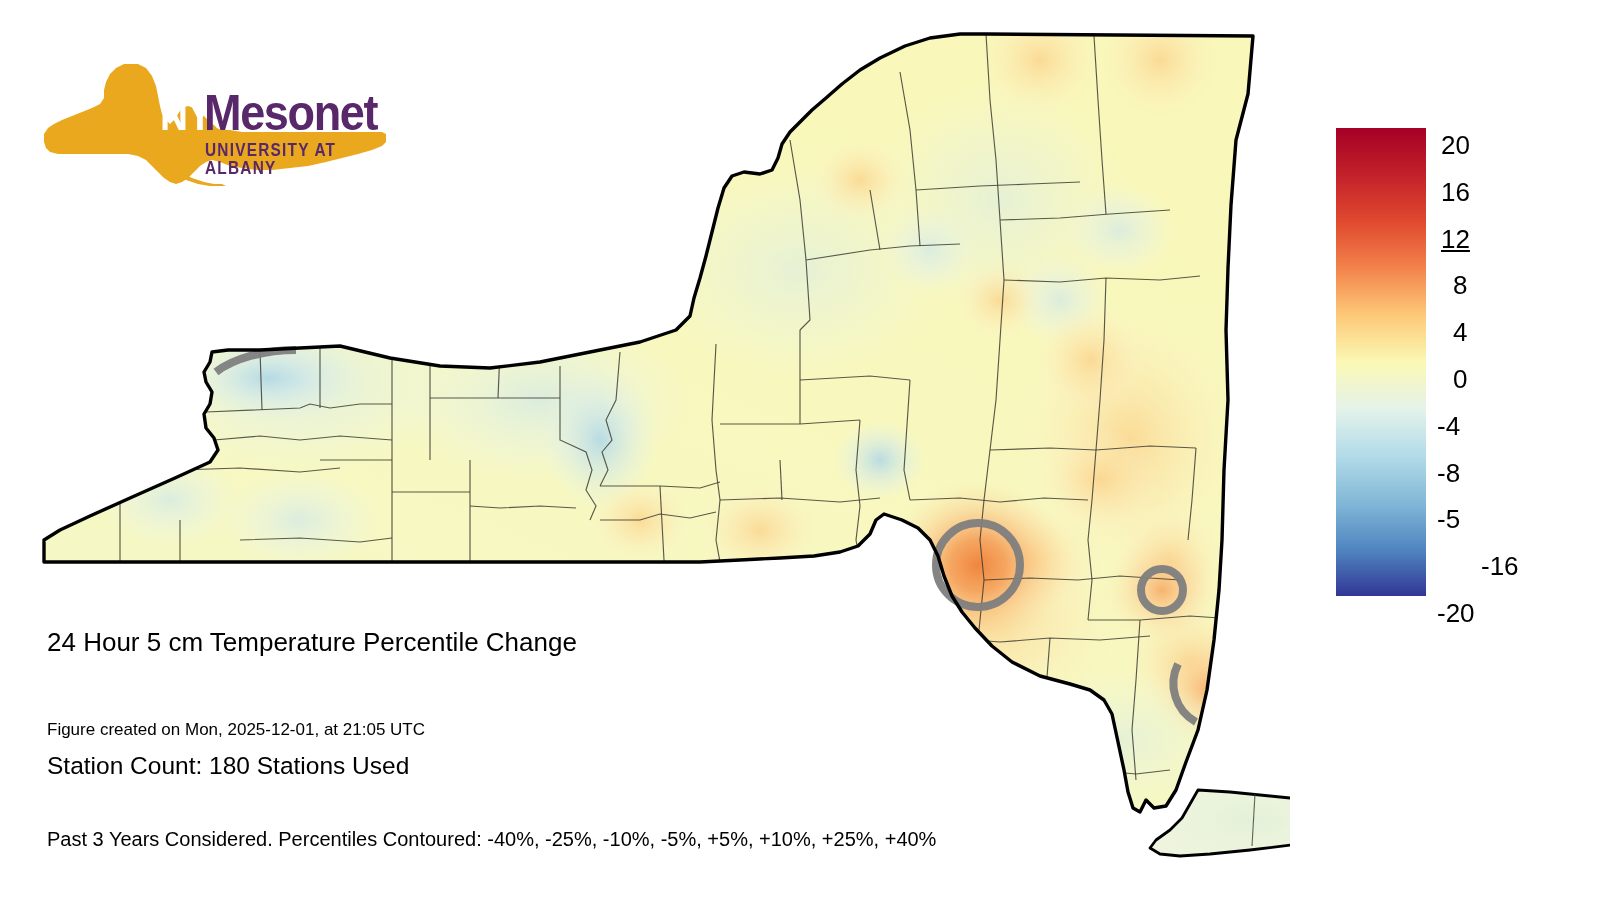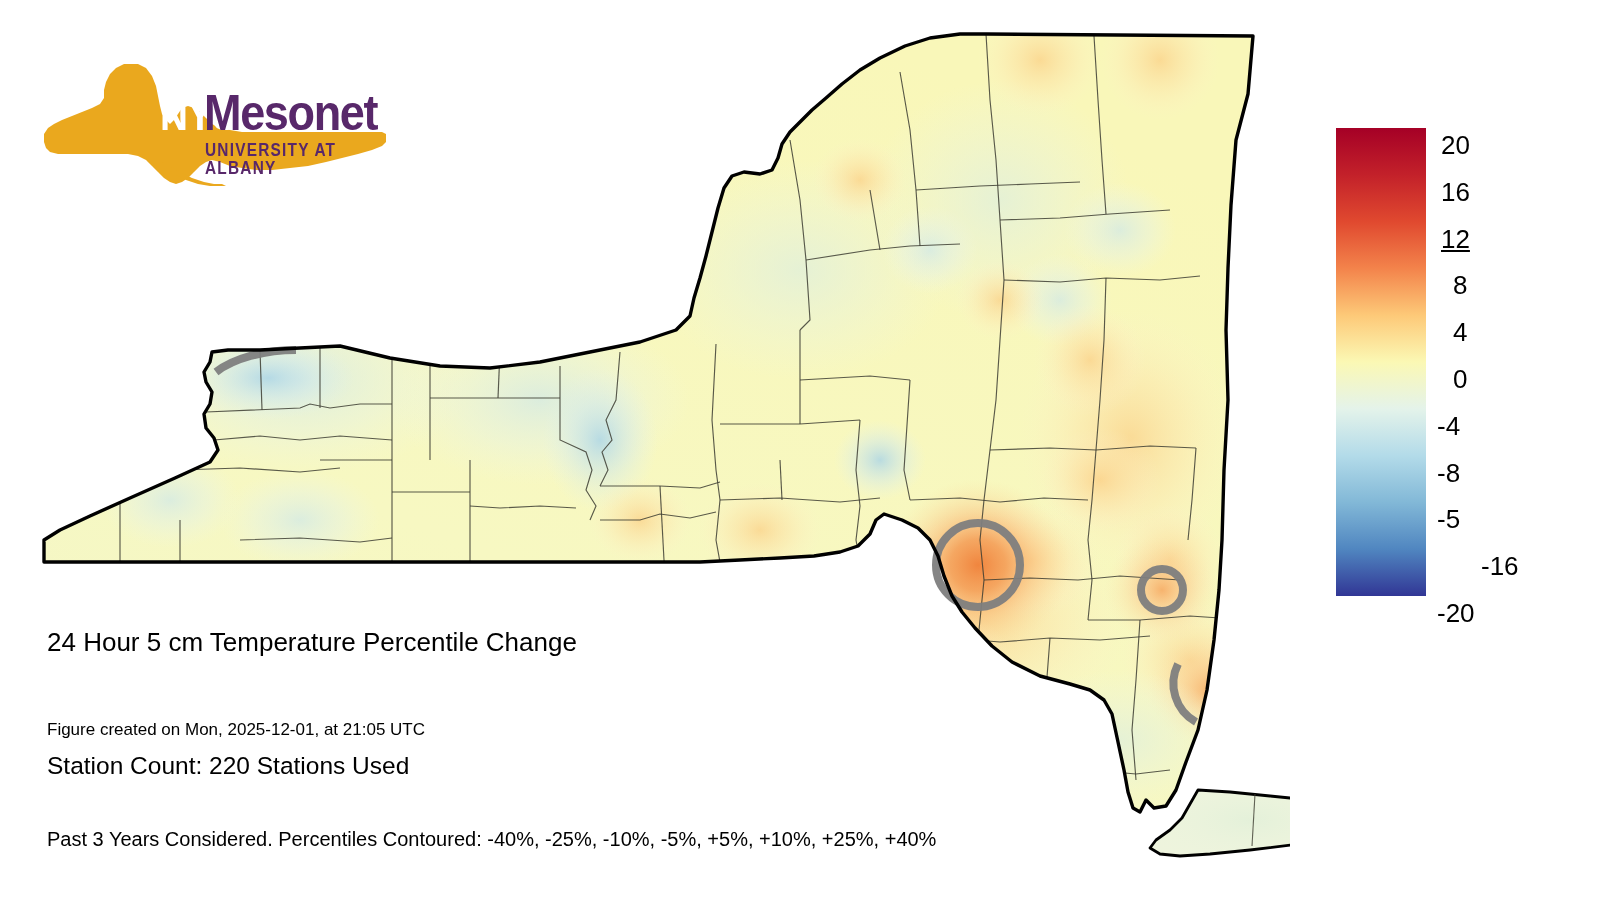--- a/index.html
+++ b/index.html
@@ -291,14 +291,14 @@
     <div class="cbar-tick" style="top: 234px; left: 16px;">0</div>
     <div class="cbar-tick" style="top: 280.8px; left: 0px;">-4</div>
     <div class="cbar-tick" style="top: 327.6px; left: 0px;">-8</div>
     <div class="cbar-tick" style="top: 374.4px; left: 0px;">-5</div>
     <div class="cbar-tick" style="top: 421.2px; left: 0px; margin-left: 44px;">-16</div>
     <div class="cbar-tick" style="top: 468px; left: 0px;">-20</div>
   </div>
 
 <div id="title">24 Hour 5 cm Temperature Percentile Change</div>
 <div id="created">Figure created on Mon, 2025-12-01, at 21:05 UTC</div>
-<div id="stations">Station Count: 220 Stations Used</div>
+<div id="stations">Station Count: 180 Stations Used</div>
 <div id="footnote">Past 3 Years Considered. Percentiles Contoured: -40%, -25%, -10%, -5%, +5%, +10%, +25%, +40%</div>
 
 </body></html>

